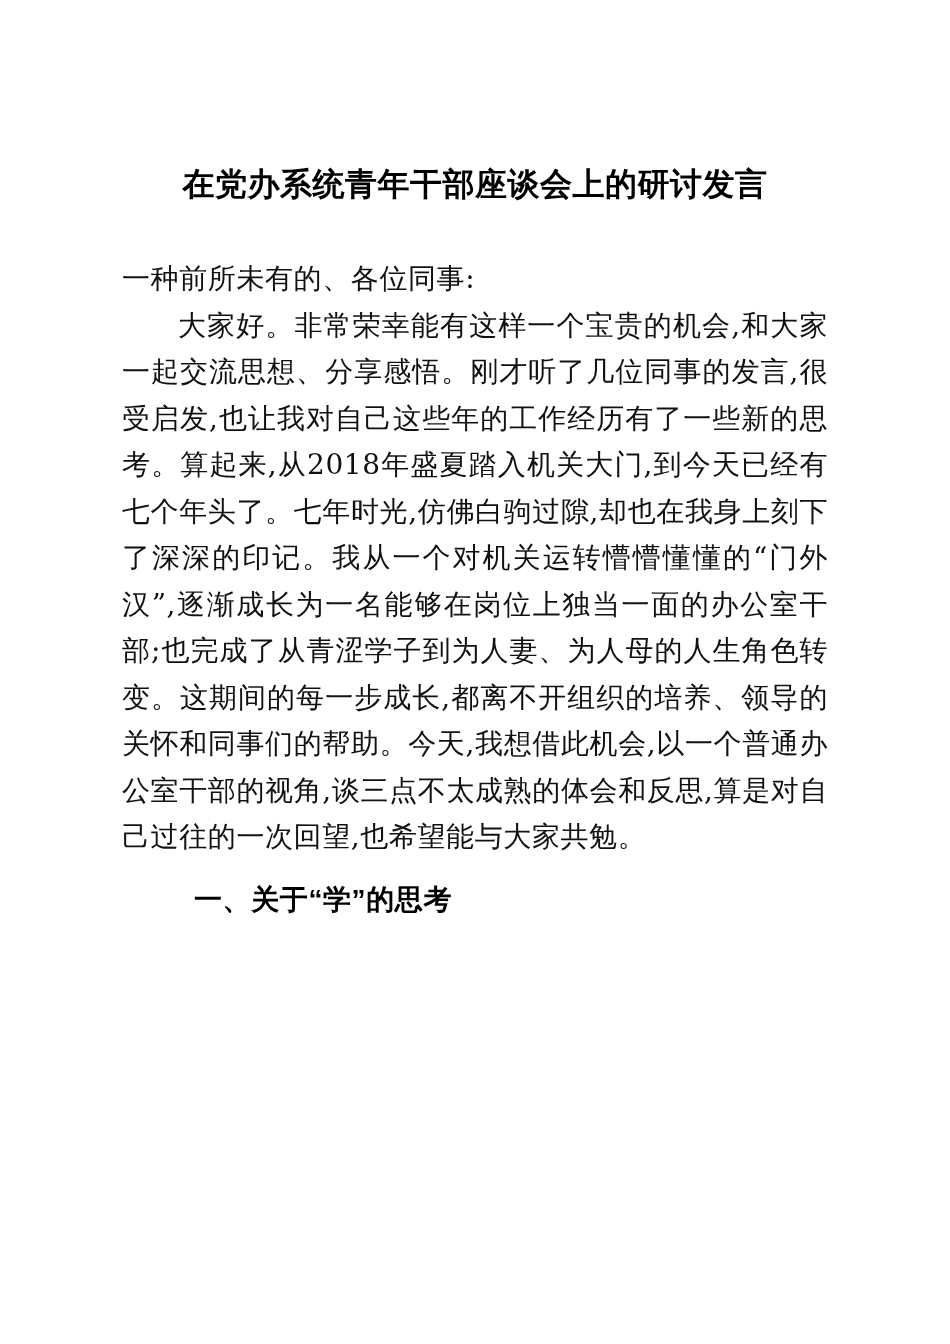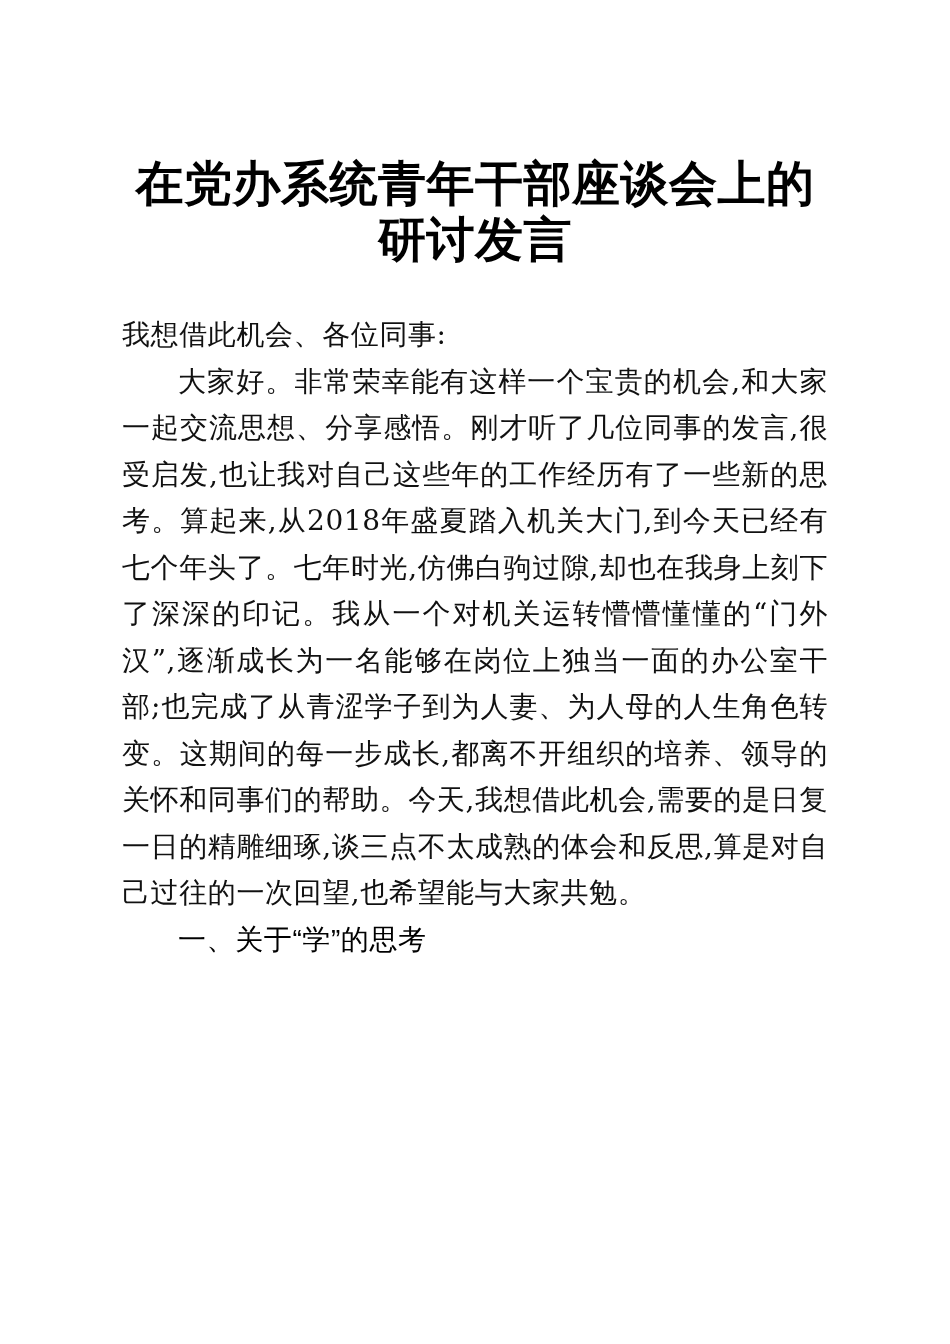--- a/index.html
+++ b/index.html
@@ -17,21 +17,21 @@
   }
   .content {
     position: absolute;
     left: 122px;
     top: 0;
     width: 706px;
   }
   .doc-title {
     font-family: "Liberation Sans", "DejaVu Sans", sans-serif;
     font-weight: 700;
-    font-size: 48px;
+    font-size: 32px;
     line-height: 56px;
     color: #000000;
     text-align: center;
     letter-spacing: 0.5px;
     margin: 0;
     padding-top: 156px;
   }
   .body-block {
     margin-top: 44px;
   }
@@ -49,44 +49,44 @@
     hyphens: none;
   }
   p.para.salutation {
     text-indent: 0;
   }
   p.para.indent {
     text-indent: 2em;
   }
   h2.section-heading {
     font-family: "Liberation Sans", "DejaVu Sans", sans-serif;
-    font-weight: 400;
+    font-weight: 700;
     font-size: 28px;
     line-height: 46.5px;
     color: #000000;
-    margin: 0;
+    margin: 16px;
     text-indent: 2em;
     letter-spacing: 0.6px;
     text-align: left;
   }
 </style>
 </head>
 <body>
 
 <div class="page">
   <div class="content">
 
     <h1 class="doc-title">
       <span>在党办系统青年干部座谈会上的研讨发</span><wbr><span>言</span>
     </h1>
 
     <div class="body-block">
 
-      <p class="para salutation">我想借此机会、各位同事:</p>
+      <p class="para salutation">一种前所未有的、各位同事:</p>
 
-      <p class="para indent">大家好。非常荣幸能有这样一个宝贵的机会,和大家一起交流思想、分享感悟。刚才听了几位同事的发言,很受启发,也让我对自己这些年的工作经历有了一些新的思考。算起来,从2018年盛夏踏入机关大门,到今天已经有七个年头了。七年时光,仿佛白驹过隙,却也在我身上刻下了深深的印记。我从一个对机关运转懵懵懂懂的“门外汉”,逐渐成长为一名能够在岗位上独当一面的办公室干部;也完成了从青涩学子到为人妻、为人母的人生角色转变。这期间的每一步成长,都离不开组织的培养、领导的关怀和同事们的帮助。今天,我想借此机会,需要的是日复一日的精雕细琢,谈三点不太成熟的体会和反思,算是对自己过往的一次回望,也希望能与大家共勉。</p>
+      <p class="para indent">大家好。非常荣幸能有这样一个宝贵的机会,和大家一起交流思想、分享感悟。刚才听了几位同事的发言,很受启发,也让我对自己这些年的工作经历有了一些新的思考。算起来,从2018年盛夏踏入机关大门,到今天已经有七个年头了。七年时光,仿佛白驹过隙,却也在我身上刻下了深深的印记。我从一个对机关运转懵懵懂懂的“门外汉”,逐渐成长为一名能够在岗位上独当一面的办公室干部;也完成了从青涩学子到为人妻、为人母的人生角色转变。这期间的每一步成长,都离不开组织的培养、领导的关怀和同事们的帮助。今天,我想借此机会,以一个普通办公室干部的视角,谈三点不太成熟的体会和反思,算是对自己过往的一次回望,也希望能与大家共勉。</p>
 
       <h2 class="section-heading">一、关于“学”的思考</h2>
 
 
     </div>
   </div>
 </div>
 
 </body></html>

